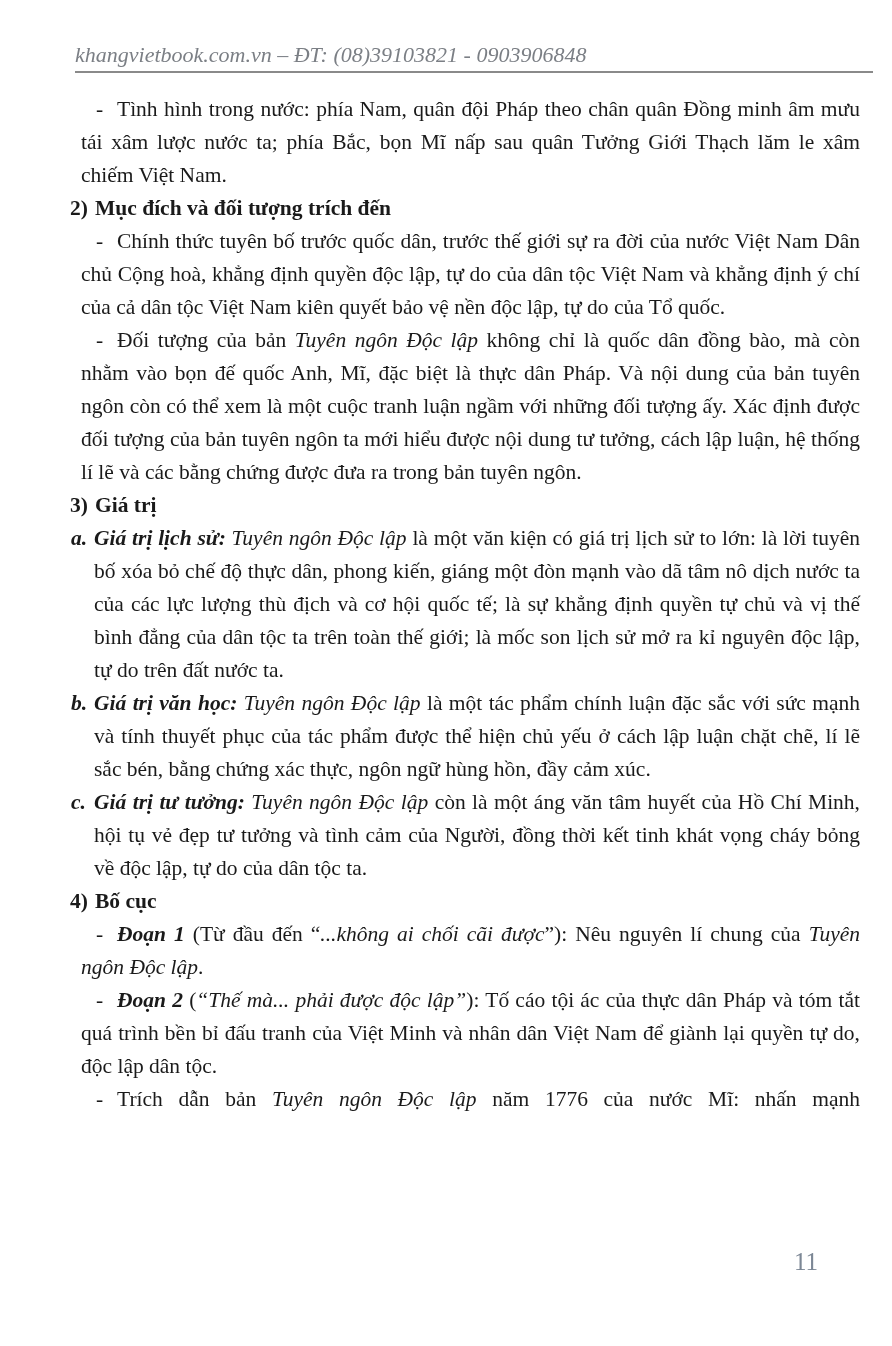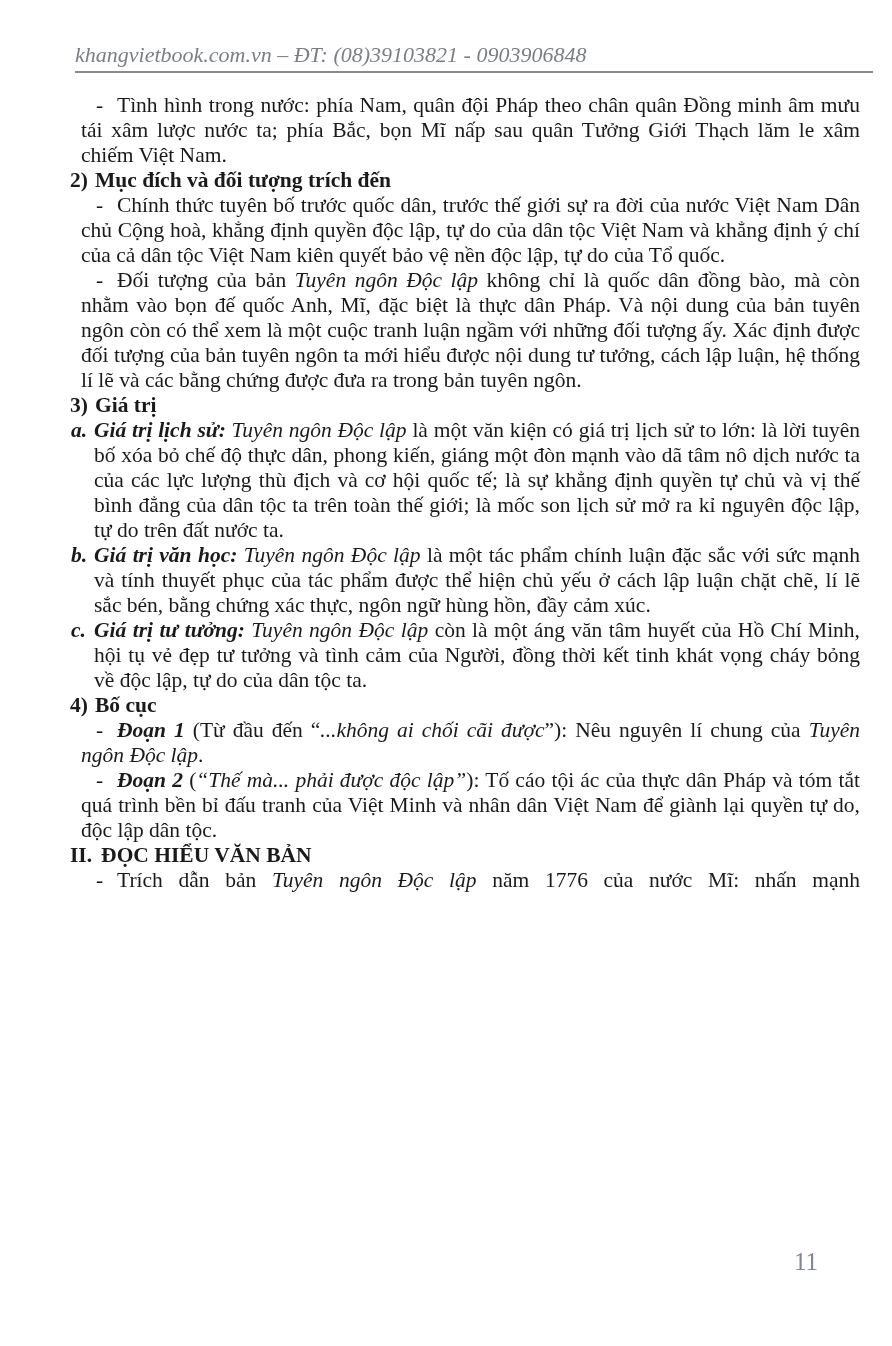--- a/index.html
+++ b/index.html
@@ -29,21 +29,21 @@
     width: 798px;
     height: 0;
     border-top: 2px solid var(--rule, #8a8a8a);
   }
   .content {
     position: absolute;
     top: 93px;
     left: 81px;
     width: 779px;
     font-size: 21.5px;
-    line-height: 25px;
+    line-height: 33px;
   }
   .para { text-align: justify; margin: 0; }
   .para .b, .b { font-weight: bold; }
   .para .i, .i { font-style: italic; }
   .para .marker { display: inline-block; }
   .para.dash { text-indent: 15px; }
   .para.dash .marker { width: 21px; text-indent: 0; }
   .para.numbered { padding-left: 14px; text-indent: -25px; }
   .para.numbered .marker { width: 25px; font-weight: bold; text-indent: 0; }
   .para.lettered { padding-left: 13px; text-indent: -23px; }
@@ -72,17 +72,16 @@
       <div class="para numbered"><span class="marker">2)</span><span class="b">Mục đích và đối tượng trích đến</span></div>
       <div class="para dash"><span class="marker">-</span><span>Chính thức tuyên bố trước quốc dân, trước thế giới sự ra đời của nước Việt Nam Dân chủ Cộng hoà, khẳng định quyền độc lập, tự do của dân tộc Việt Nam và khẳng định ý chí của cả dân tộc Việt Nam kiên quyết bảo vệ nền độc lập, tự do của Tổ quốc.</span></div>
       <div class="para dash"><span class="marker">-</span><span>Đối tượng của bản </span><span class="i">Tuyên ngôn Độc lập</span><span> không chỉ là quốc dân đồng bào, mà còn nhằm vào bọn đế quốc Anh, Mĩ, đặc biệt là thực dân Pháp. Và nội dung của bản tuyên ngôn còn có thể xem là một cuộc tranh luận ngầm với những đối tượng ấy. Xác định được đối tượng của bản tuyên ngôn ta mới hiểu được nội dung tư tưởng, cách lập luận, hệ thống lí lẽ và các bằng chứng được đưa ra trong bản tuyên ngôn.</span></div>
       <div class="para numbered"><span class="marker">3)</span><span class="b">Giá trị</span></div>
       <div class="para lettered"><span class="marker">a.</span><span class="b i">Giá trị lịch sử: </span><span class="i">Tuyên ngôn Độc lập</span><span> là một văn kiện có giá trị lịch sử to lớn: là lời tuyên bố xóa bỏ chế độ thực dân, phong kiến, giáng một đòn mạnh vào dã tâm nô dịch nước ta của các lực lượng thù địch và cơ hội quốc tế; là sự khẳng định quyền tự chủ và vị thế bình đẳng của dân tộc ta trên toàn thế giới; là mốc son lịch sử mở ra kỉ nguyên độc lập, tự do trên đất nước ta.</span></div>
       <div class="para lettered"><span class="marker">b.</span><span class="b i">Giá trị văn học: </span><span class="i">Tuyên ngôn Độc lập</span><span> là một tác phẩm chính luận đặc sắc với sức mạnh và tính thuyết phục của tác phẩm được thể hiện chủ yếu ở cách lập luận chặt chẽ, lí lẽ sắc bén, bằng chứng xác thực, ngôn ngữ hùng hồn, đầy cảm xúc.</span></div>
       <div class="para lettered"><span class="marker">c.</span><span class="b i">Giá trị tư tưởng: </span><span class="i">Tuyên ngôn Độc lập</span><span> còn là một áng văn tâm huyết của Hồ Chí Minh, hội tụ vẻ đẹp tư tưởng và tình cảm của Người, đồng thời kết tinh khát vọng cháy bỏng về độc lập, tự do của dân tộc ta.</span></div>
       <div class="para numbered"><span class="marker">4)</span><span class="b">Bố cục</span></div>
       <div class="para dash"><span class="marker">-</span><span class="b i">Đoạn 1</span><span> (Từ đầu đến “</span><span class="i">...không ai chối cãi được</span><span>”): Nêu nguyên lí chung của </span><span class="i">Tuyên ngôn Độc lập</span><span>.</span></div>
       <div class="para dash"><span class="marker">-</span><span class="b i">Đoạn 2</span><span> (</span><span class="i">“Thế mà... phải được độc lập”</span><span>): Tố cáo tội ác của thực dân Pháp và tóm tắt quá trình bền bỉ đấu tranh của Việt Minh và nhân dân Việt Nam để giành lại quyền tự do, độc lập dân tộc.</span></div>
-      <div class="para section"><span class="marker">II.</span><span class="b">ĐỌC HIỂU VĂN BẢN</span></div>
       <div class="para dash justify-last"><span class="marker">-</span><span>Trích dẫn bản </span><span class="i">Tuyên ngôn Độc lập</span><span> năm 1776 của nước Mĩ: nhấn mạnh</span></div>
     </div>
   <div class="page-number">11</div>
 </div>
 
 </body></html>

